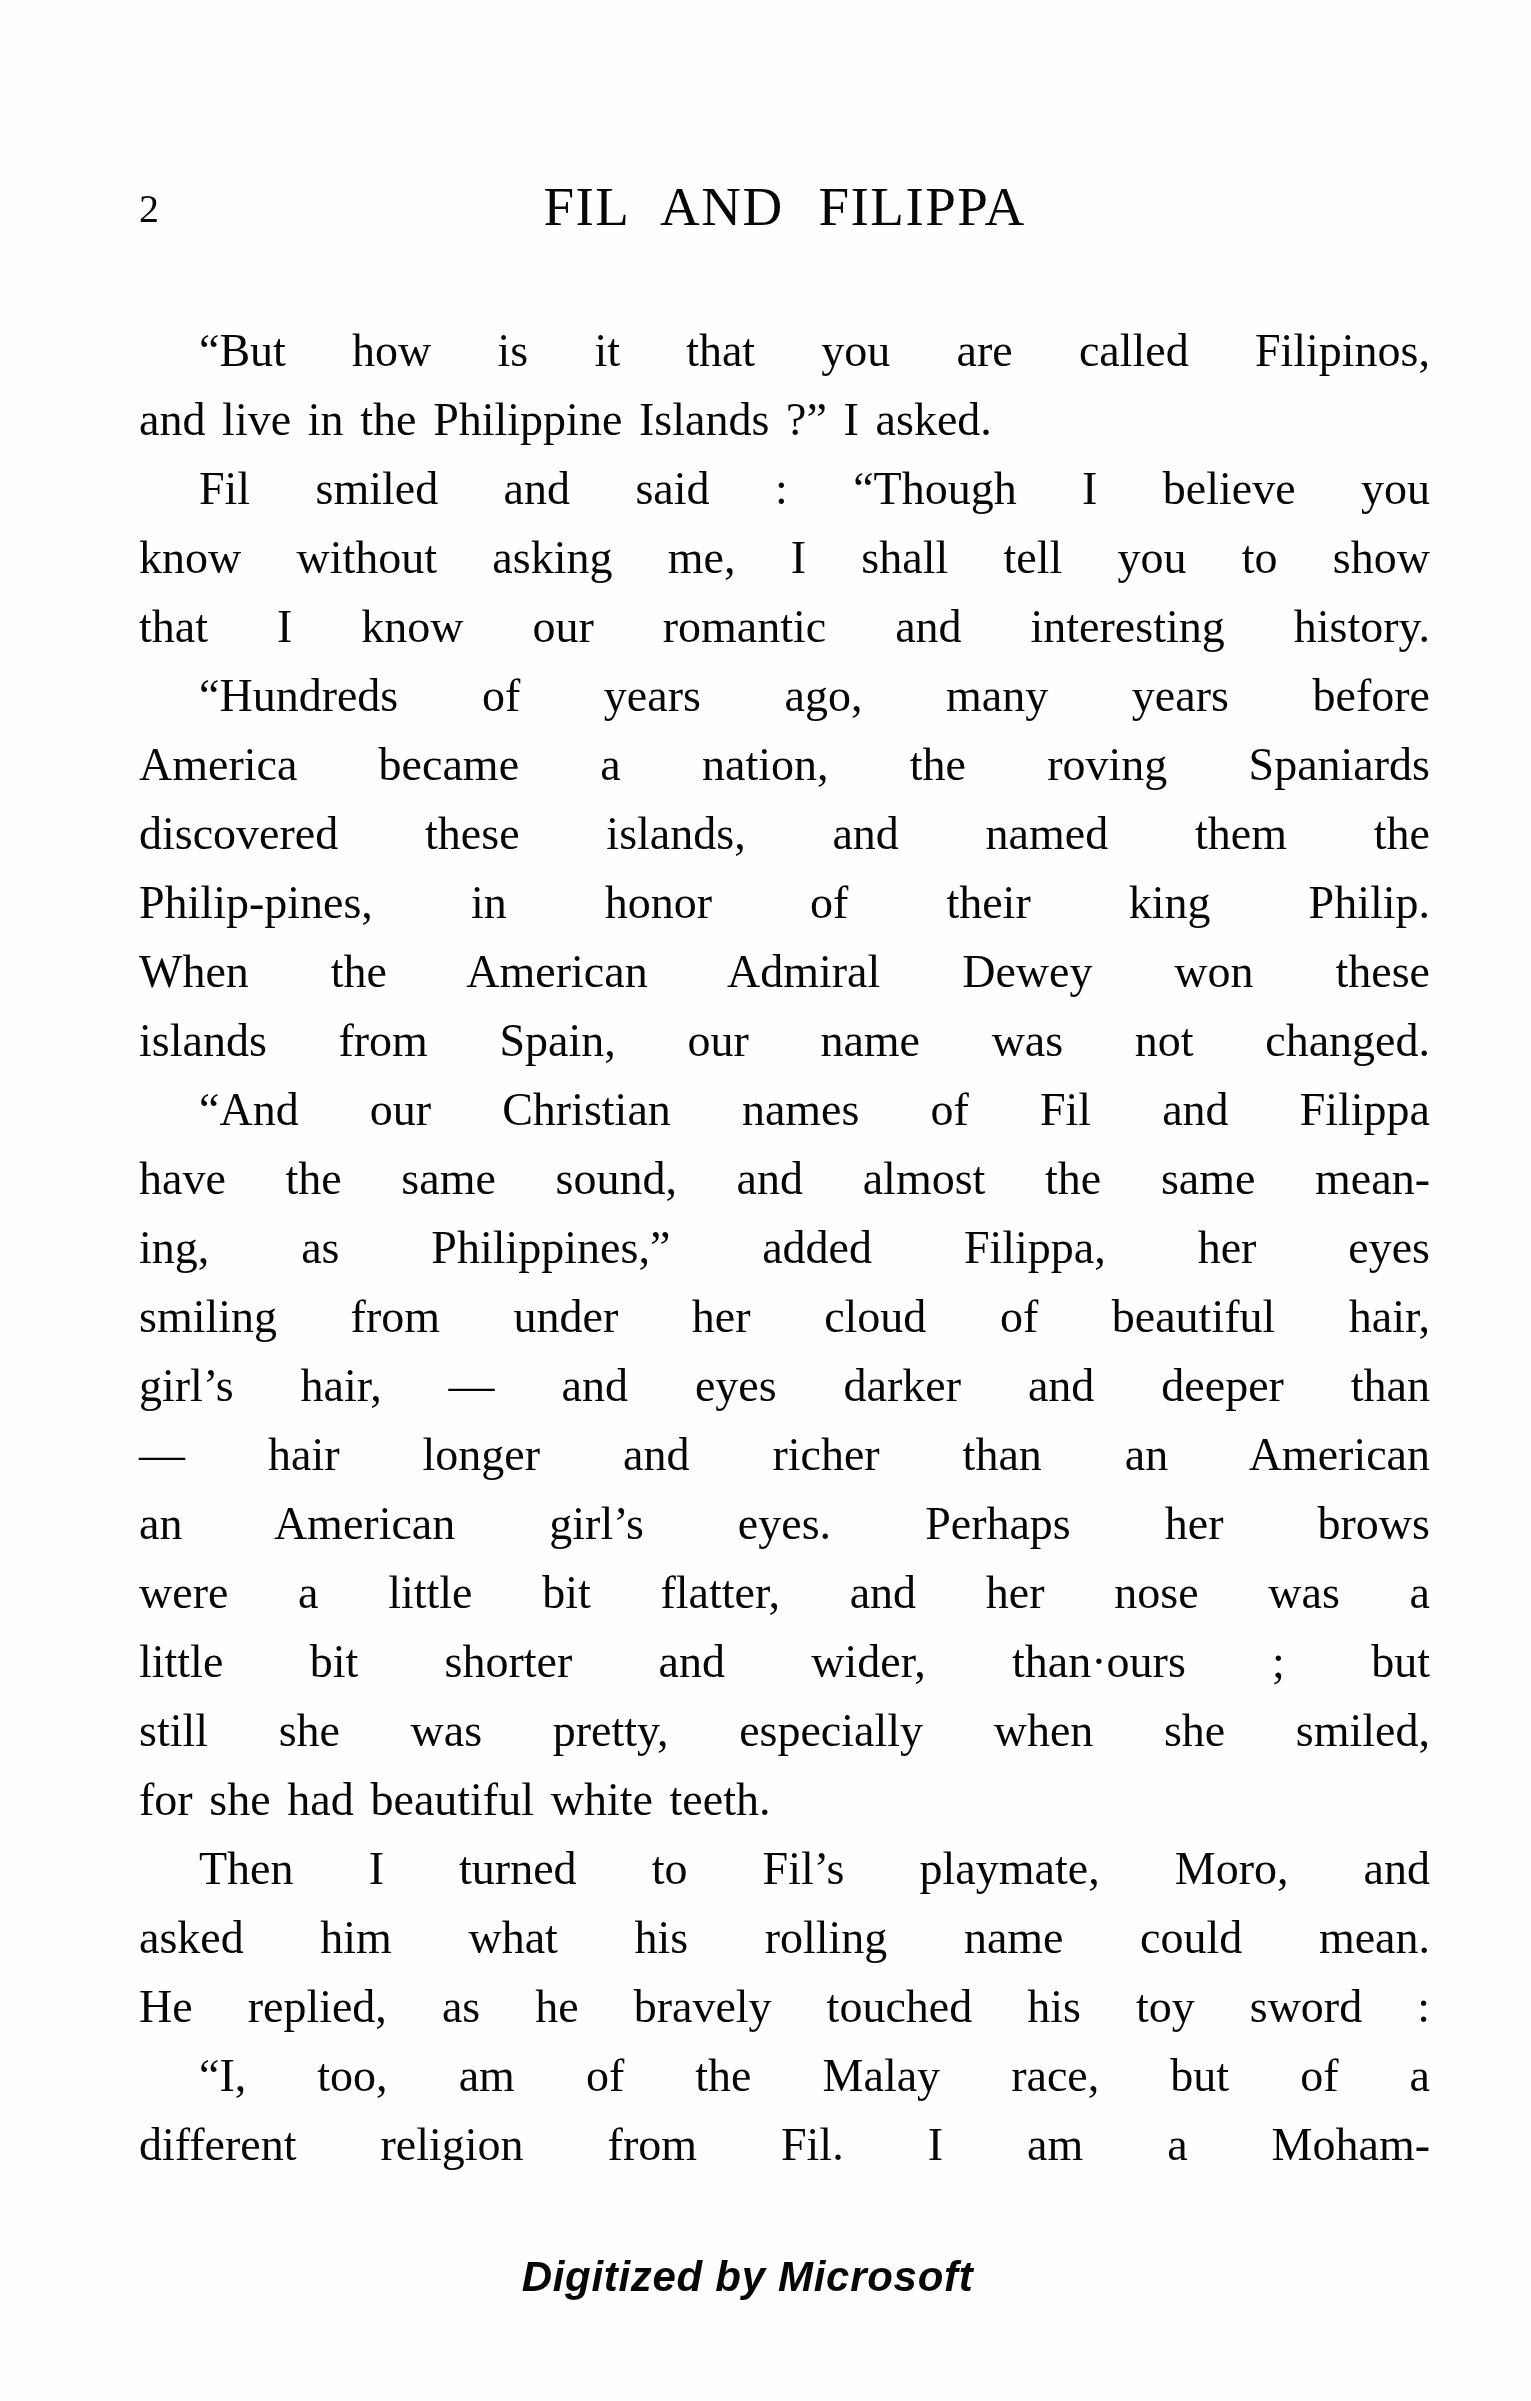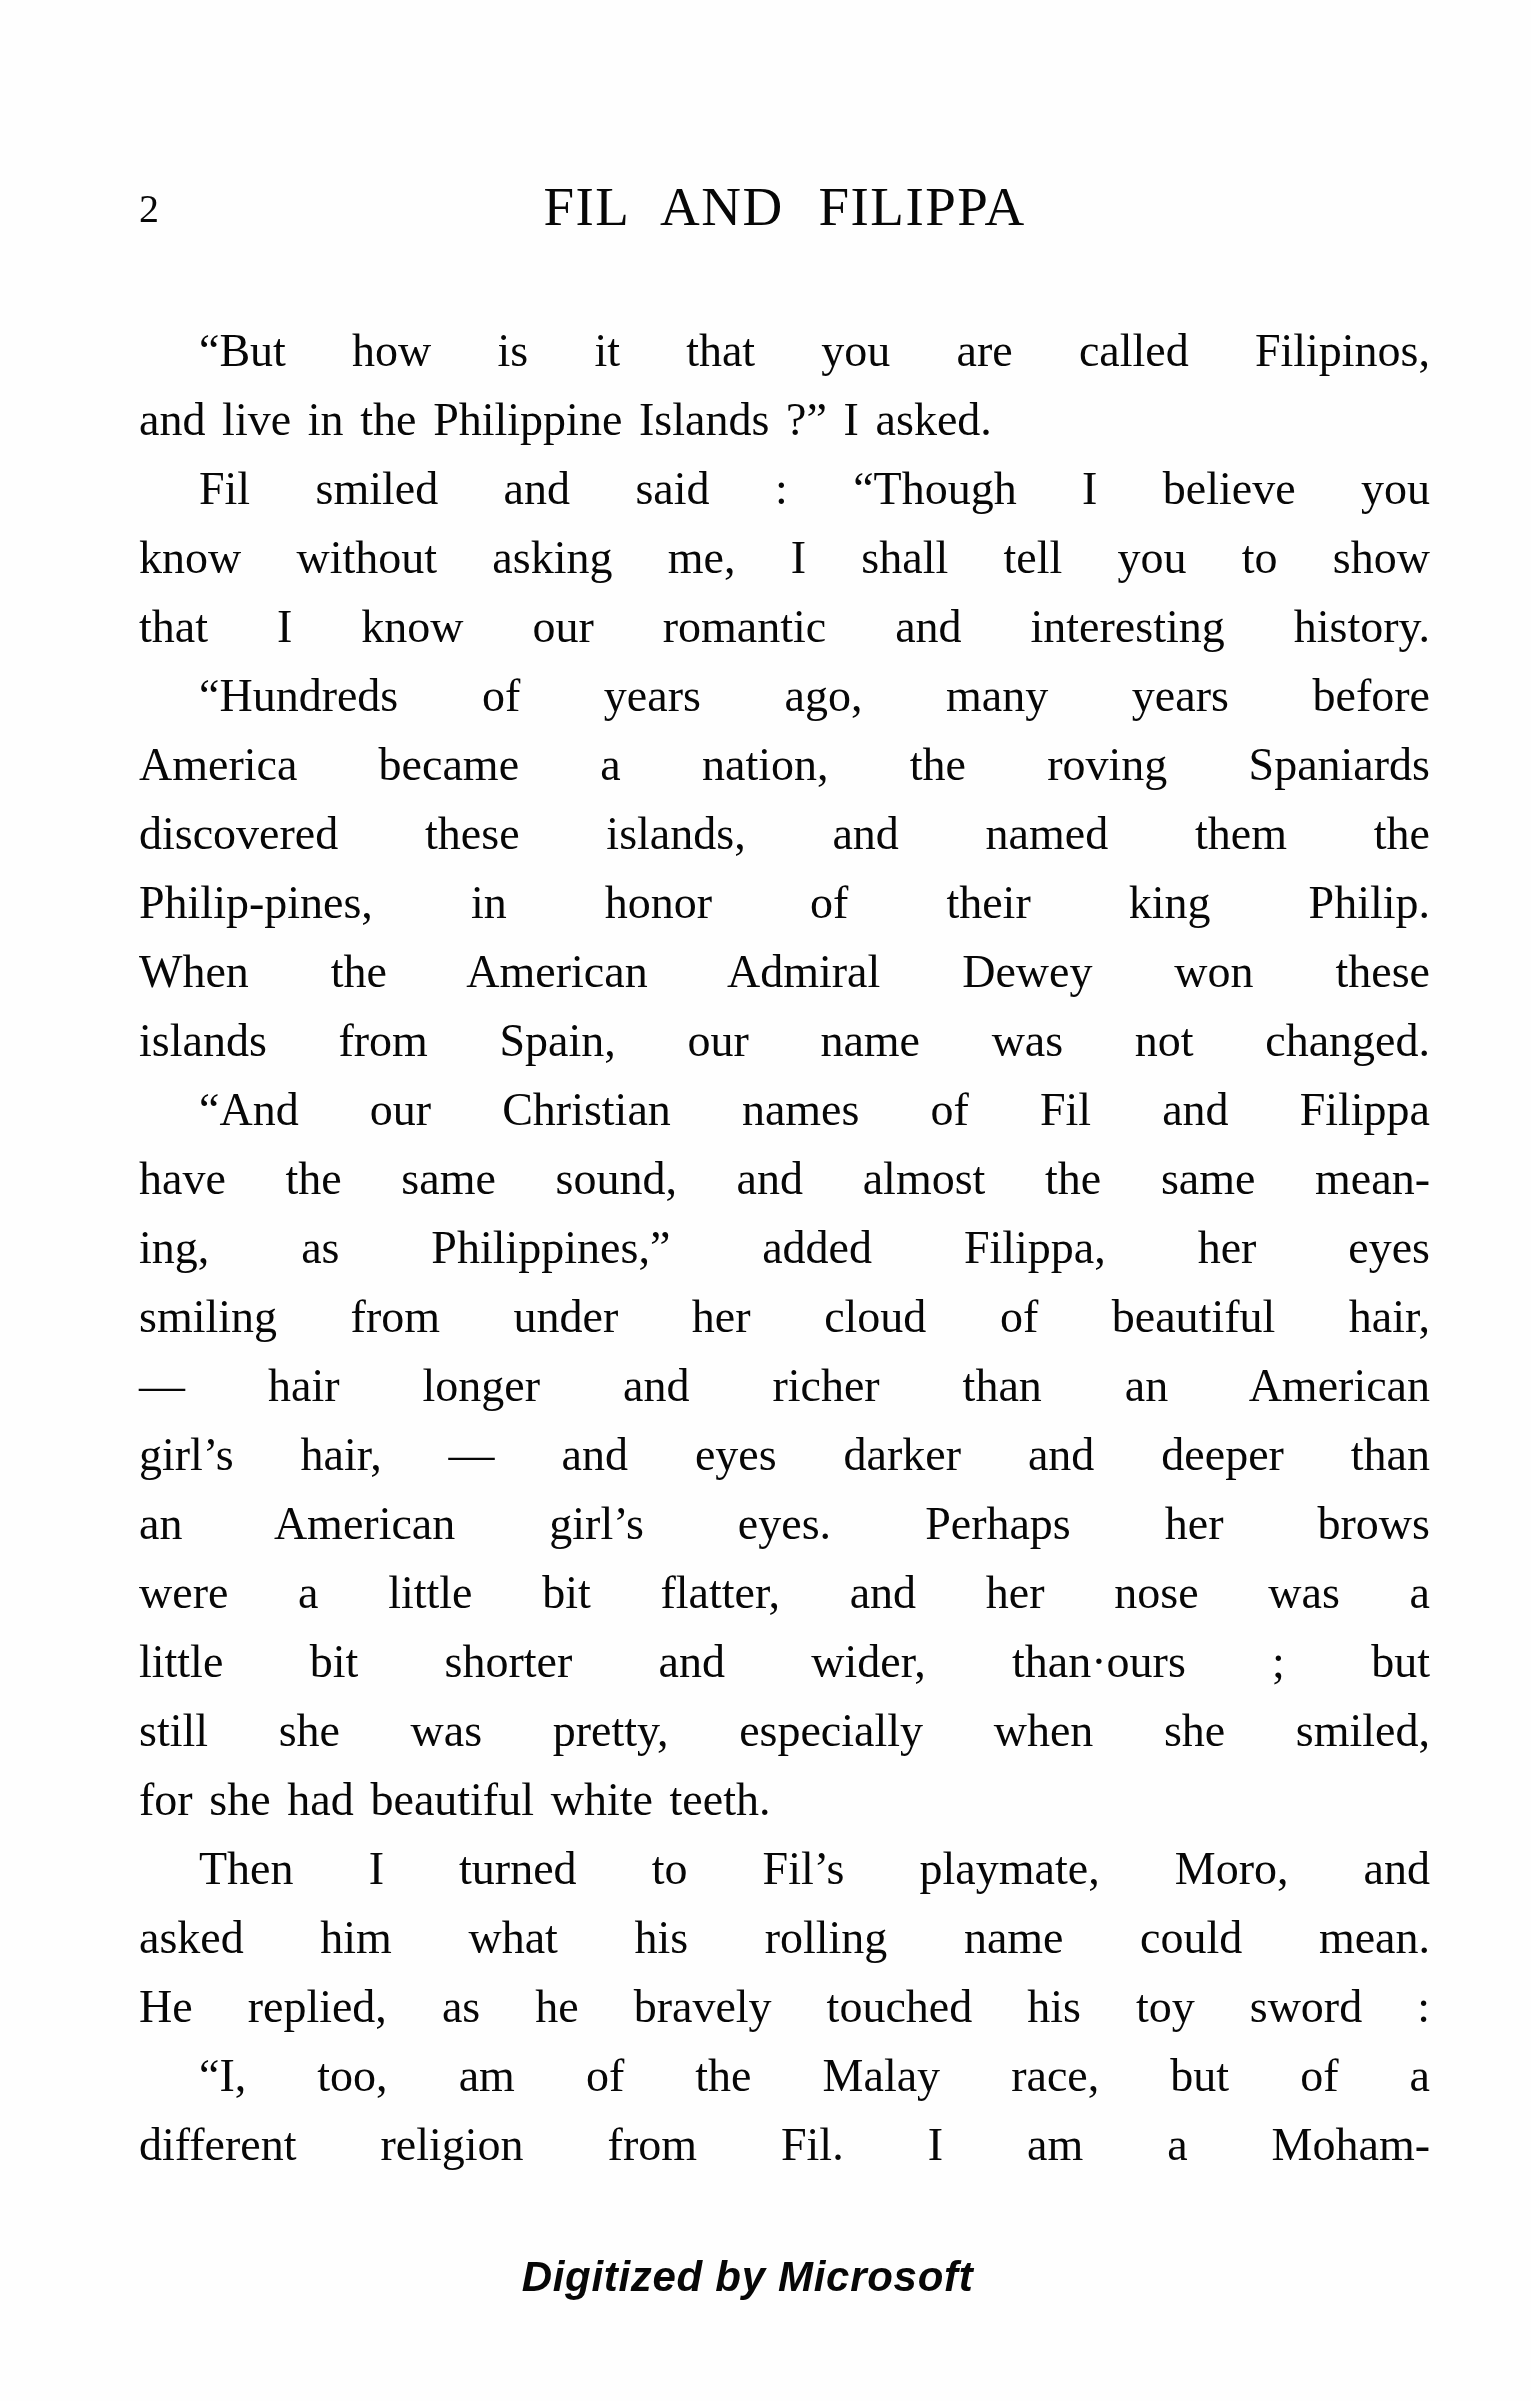--- a/index.html
+++ b/index.html
@@ -110,22 +110,22 @@
         <div class="line">discovered these islands, and named them the</div>
         <div class="line">Philip-pines, in honor of their king Philip.</div>
         <div class="line">When the American Admiral Dewey won these</div>
         <div class="line">islands from Spain, our name was not changed.</div>
       </div>
       <div class="paragraph">
         <div class="line indent">“And our Christian names of Fil and Filippa</div>
         <div class="line">have the same sound, and almost the same mean-</div>
         <div class="line">ing, as Philippines,” added Filippa, her eyes</div>
         <div class="line">smiling from under her cloud of beautiful hair,</div>
+        <div class="line">girl’s hair, — and eyes darker and deeper than</div>
         <div class="line">— hair longer and richer than an American</div>
-        <div class="line">girl’s hair, — and eyes darker and deeper than</div>
         <div class="line">an American girl’s eyes. Perhaps her brows</div>
         <div class="line">were a little bit flatter, and her nose was a</div>
         <div class="line">little bit shorter and wider, than·ours ; but</div>
         <div class="line">still she was pretty, especially when she smiled,</div>
         <div class="line last-short">for she had beautiful white teeth.</div>
       </div>
       <div class="paragraph">
         <div class="line indent">Then I turned to Fil’s playmate, Moro, and</div>
         <div class="line">asked him what his rolling name could mean.</div>
         <div class="line">He replied, as he bravely touched his toy sword :</div>

